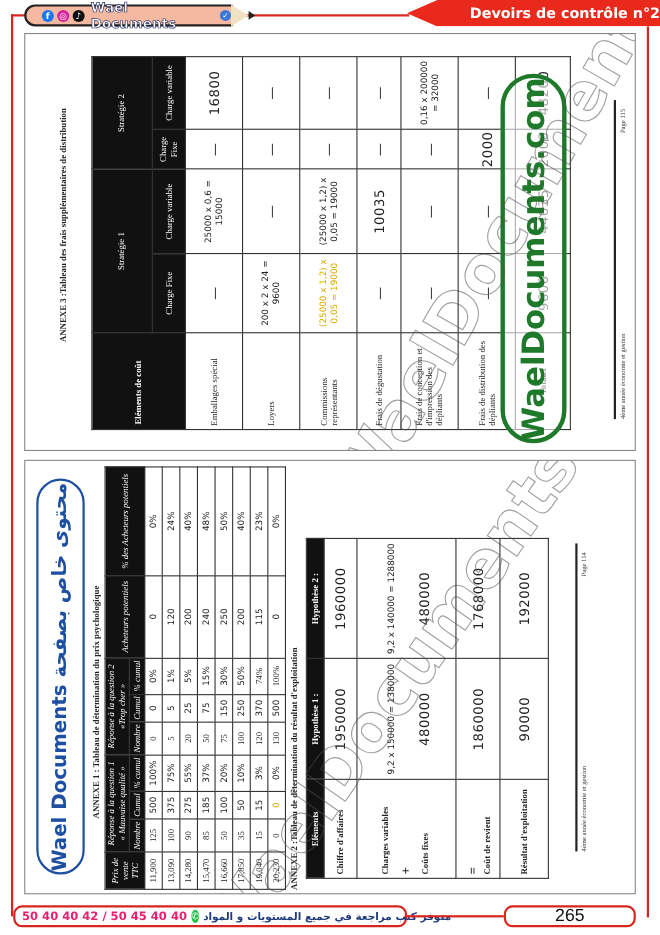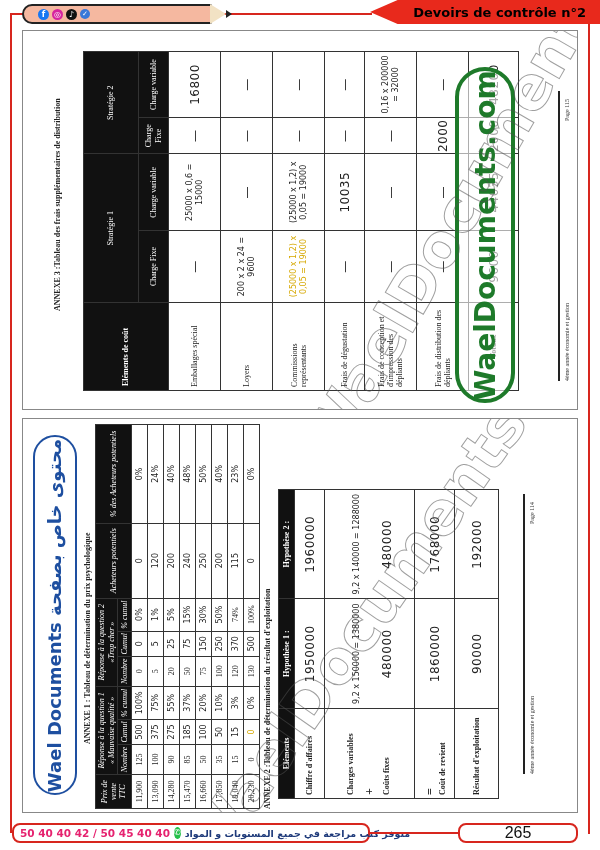--- a/index.html
+++ b/index.html
@@ -7,21 +7,21 @@
   body { position: relative; font-family: "Liberation Serif", serif; color: #111; }
 
   
   .frame-line { position: absolute; background: #d7261e; }
   .pencil { position: absolute; left: 22px; top: 4px; width: 190px; height: 20px; background: #f5b8a0; border: 2px solid #222; border-radius: 10px 2px 2px 10px; display: flex; align-items: center; padding-left: 14px; gap: 3px; }
   .pencil .tip { position: absolute; right: -16px; top: -2px; width: 0; height: 0; border-top: 10px solid transparent; border-bottom: 10px solid transparent; border-left: 16px solid #f2e2c4; }
   .pencil .tip2 { position: absolute; right: -22px; top: 4px; width: 0; height: 0; border-top: 4px solid transparent; border-bottom: 4px solid transparent; border-left: 6px solid #222; }
   .soc { width: 11px; height: 11px; border-radius: 50%; display: inline-block; font-size: 8px; color: #fff; text-align: center; line-height: 11px; font-family: "DejaVu Sans", sans-serif; font-weight: bold; }
   .brand-name { font-family: "DejaVu Sans", sans-serif; font-weight: bold; font-size: 12px; color: #fff; -webkit-text-stroke: 0.6px #1b2a5a; letter-spacing: 0.2px; margin-left: 3px; }
   .verified { width: 10px; height: 10px; border-radius: 50%; background: #3a78d8; color: #fff; font-size: 7px; text-align: center; line-height: 10px; font-family: "DejaVu Sans", sans-serif; }
-  .title-tab { position: absolute; right: 0; top: 0; width: 230px; height: 24px; background: #e8291c; clip-path: polygon(12% 0, 100% 0, 100% 100%, 12% 100%, 0 50%); color: #000000; font-family: "DejaVu Sans", sans-serif; font-weight: bold; font-size: 13px; display: flex; align-items: center; justify-content: flex-end; padding-right: 14px; }
+  .title-tab { position: absolute; right: 0; top: 0; width: 230px; height: 24px; background: #e8291c; clip-path: polygon(12% 0, 100% 0, 100% 100%, 12% 100%, 0 50%); color: #ffffff; font-family: "DejaVu Sans", sans-serif; font-weight: bold; font-size: 13px; display: flex; align-items: center; justify-content: flex-end; padding-right: 0; }
 
   
   .footer-pill { position: absolute; left: 12px; top: 823px; width: 358px; height: 20px; border: 2px solid #d7261e; border-radius: 8px; background: #fff; display: flex; align-items: center; padding: 0 6px; gap: 4px; font-family: "DejaVu Sans", sans-serif; font-weight: bold; }
   .footer-phones { color: #e6226f; font-size: 10.5px; white-space: nowrap; }
   .wa { width: 12px; height: 12px; border-radius: 50%; background: #25c04a; color: #fff; font-size: 8px; text-align: center; line-height: 12px; }
   .footer-ar { color: #1e3a7a; font-size: 9.5px; white-space: nowrap; direction: rtl; }
   .page-num { position: absolute; left: 458px; top: 823px; width: 120px; height: 20px; border: 2px solid #d7261e; border-radius: 8px; background: #fff; font-family: "Liberation Sans", sans-serif; font-size: 16px; text-align: center; line-height: 16px; color: #111; }
 
   
   .panel { position: absolute; left: 22px; width: 556px; border: 1.5px solid #888; background: #fff; overflow: hidden; }
@@ -55,20 +55,21 @@
 
 <div class="frame-line" style="left:10px;top:13px;width:14px;height:2px;"></div>
 <div class="frame-line" style="left:10px;top:13px;width:2px;height:820px;"></div>
 <div class="frame-line" style="left:212px;top:13px;width:160px;height:2px;"></div>
 <div class="frame-line" style="left:588px;top:24px;width:2px;height:810px;"></div>
 
 <div class="pencil">
   <span class="soc" style="background:#1877f2;">f</span>
   <span class="soc" style="background:#d6249f;">◎</span>
   <span class="soc" style="background:#111;">♪</span>
+  <span class="brand-name">Wael Documents</span>
   <span class="verified">✓</span>
   <span class="tip"></span>
   <span class="tip2"></span>
 </div>
 
 <div class="title-tab">Devoirs de contrôle n°2</div>
 
 <div class="panel panel-top">
 
   <div class="rot" style="left:0; top:380px; width:380px; height:556px; transform: rotate(-90deg);">

